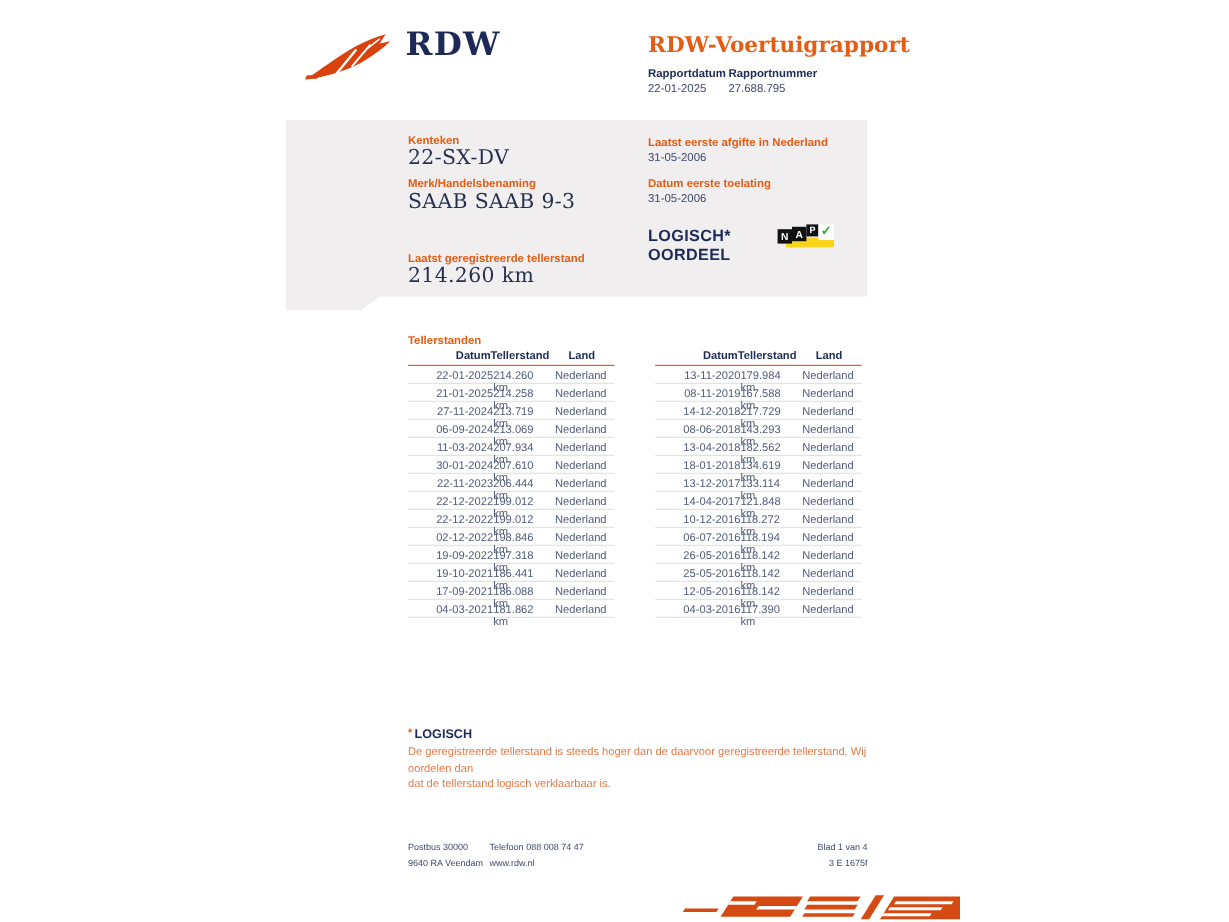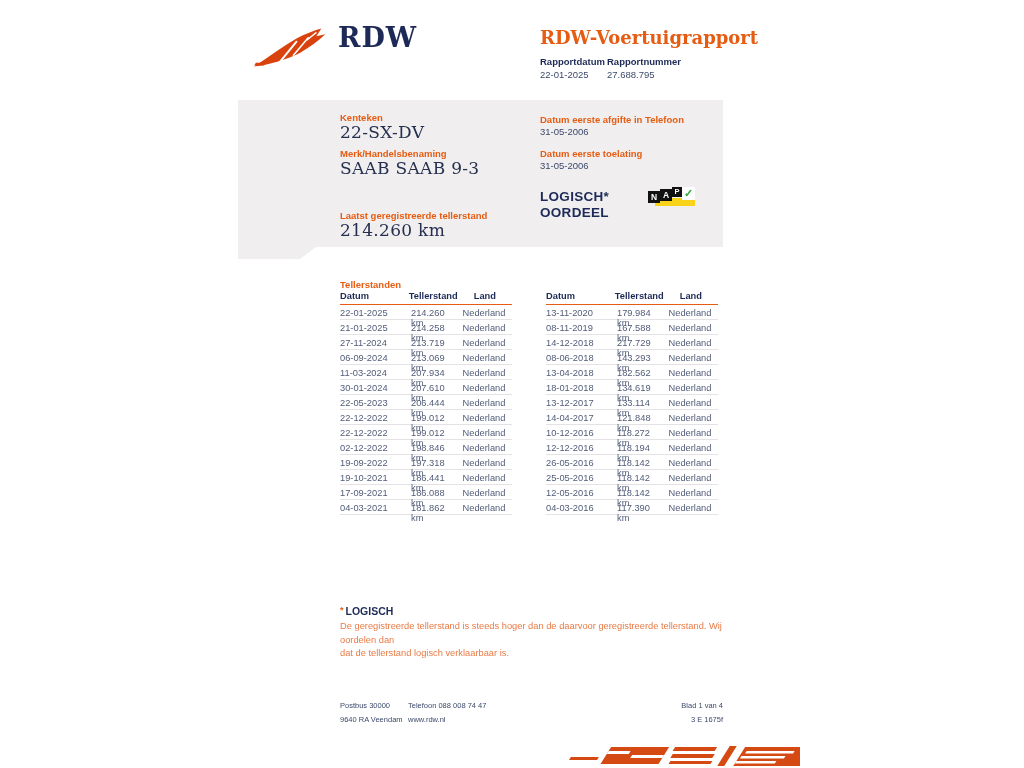--- a/index.html
+++ b/index.html
@@ -35,21 +35,21 @@
   .nap .chk { position:absolute; width:13px; height:13px; background:#ffffff; color:#2fa83c;
               font-size:11px; font-weight:bold; text-align:center; line-height:13px; }
 
   
   .tbl-heading { position:absolute; font-size:9.5px; font-weight:bold; color:#e55c12; }
   .mtable { position:absolute; width:172px; }
   .t-head { display:flex; font-size:9.3px; font-weight:bold; color:#1d2a57;
             border-bottom:1.5px solid #e55c12; padding-bottom:3px; }
   .t-row  { display:flex; font-size:9.3px; color:#515c78; border-bottom:1px solid #e4e2e5;
             padding:3px 0 2px 0; height:15px; }
-  .c1 { width:71px; } .c2 { flex:1; text-align:left; } .c3 { width:56px; text-align:center; }
+  .c1 { width:71px;text-align:right; } .c2 { flex:1; text-align:left; } .c3 { width:56px; text-align:center; }
 
   
   .fn-head { position:absolute; left:340px; top:605px; font-size:10.5px; font-weight:bold; color:#1d2a57; }
   .fn-head .ast { color:#e55c12; font-size:9px; vertical-align:2px; margin-right:2px; }
   .fn-body { position:absolute; left:340px; top:620px; width:392px; font-size:9.3px;
              line-height:13.5px; color:#e87a45; }
 
   
   .foot { position:absolute; font-size:7.5px; color:#3d4a6b; line-height:14px; }
   .foot-right { text-align:right; }
@@ -79,21 +79,21 @@
 
   <div class="panel"></div>
 
   <div class="lab" style="left:340px; top:112px;">Kenteken</div>
   <div class="big-val" style="left:340px; top:122px;">22-SX-DV</div>
   <div class="lab" style="left:340px; top:148px;">Merk/Handelsbenaming</div>
   <div class="big-val" style="left:340px; top:158px;">SAAB SAAB 9-3</div>
   <div class="lab" style="left:340px; top:210px;">Laatst geregistreerde tellerstand</div>
   <div class="big-val" style="left:340px; top:220px;">214.260 km</div>
 
-  <div class="lab" style="left:540px; top:114px;">Datum eerste afgifte in Telefoon</div>
+  <div class="lab" style="left:540px; top:114px;">Laatst eerste afgifte in Nederland</div>
   <div class="sm-val" style="left:540px; top:126px;">31-05-2006</div>
   <div class="lab" style="left:540px; top:148px;">Datum eerste toelating</div>
   <div class="sm-val" style="left:540px; top:160px;">31-05-2006</div>
 
   <div class="oordeel" style="left:540px; top:189px;">
     <span>LOGISCH*</span><br>
     <span>OORDEEL</span>
   </div>
 
   <div class="nap">
@@ -137,21 +137,21 @@
           <span class="c1">11-03-2024</span>
           <span class="c2">207.934 km</span>
           <span class="c3">Nederland</span>
         </div>
         <div class="t-row">
           <span class="c1">30-01-2024</span>
           <span class="c2">207.610 km</span>
           <span class="c3">Nederland</span>
         </div>
         <div class="t-row">
-          <span class="c1">22-05-2023</span>
+          <span class="c1">22-11-2023</span>
           <span class="c2">206.444 km</span>
           <span class="c3">Nederland</span>
         </div>
         <div class="t-row">
           <span class="c1">22-12-2022</span>
           <span class="c2">199.012 km</span>
           <span class="c3">Nederland</span>
         </div>
         <div class="t-row">
           <span class="c1">22-12-2022</span>
@@ -232,21 +232,21 @@
           <span class="c1">14-04-2017</span>
           <span class="c2">121.848 km</span>
           <span class="c3">Nederland</span>
         </div>
         <div class="t-row">
           <span class="c1">10-12-2016</span>
           <span class="c2">118.272 km</span>
           <span class="c3">Nederland</span>
         </div>
         <div class="t-row">
-          <span class="c1">12-12-2016</span>
+          <span class="c1">06-07-2016</span>
           <span class="c2">118.194 km</span>
           <span class="c3">Nederland</span>
         </div>
         <div class="t-row">
           <span class="c1">26-05-2016</span>
           <span class="c2">118.142 km</span>
           <span class="c3">Nederland</span>
         </div>
         <div class="t-row">
           <span class="c1">25-05-2016</span>

